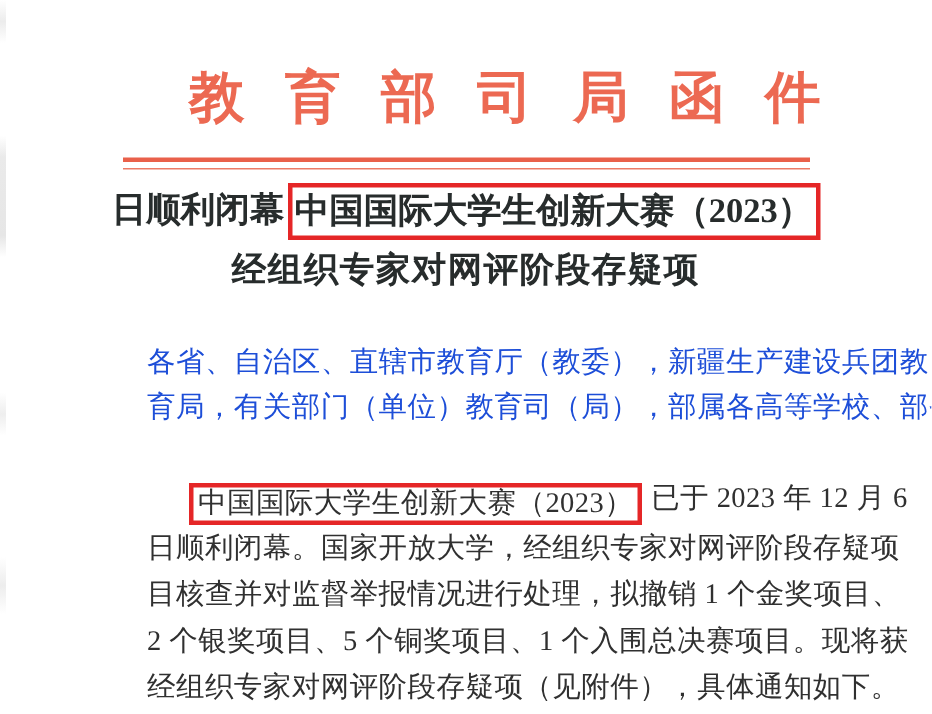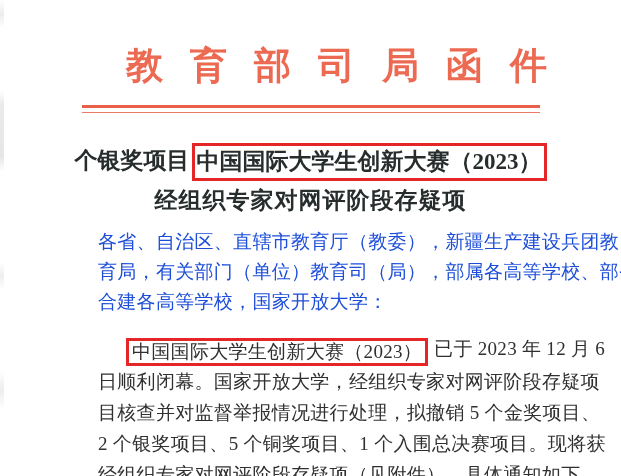--- a/index.html
+++ b/index.html
@@ -68,21 +68,20 @@
     white-space: nowrap;
   }
   .doc-title .t-line2 {
     margin-top: 5px;
     line-height: 30px;
     letter-spacing: 1px;
   }
   .redbox {
     display: inline-block;
     border: 3px solid #e52627;
-    margin-top: 21px;
   }
   .title-box {
     padding: 0 2px;
     margin-left: 2px;
     vertical-align: -1px;
   }
   .salutation {
     position: absolute;
     top: 227px;
     left: 98px;
@@ -119,31 +118,30 @@
 
 <div class="page">
 
   <div class="scan-edge"></div>
 
   <div class="letterhead">教育部司局函件</div>
 
   <div class="double-rule"></div>
 
   <div class="doc-title">
-    <div class="t-line1"><span>个银奖项目</span><span class="redbox title-box">中国国际大学生创新大赛（2023）</span></div>
+    <div class="t-line1"><span>日顺利闭幕</span><span class="redbox title-box">中国国际大学生创新大赛（2023）</span></div>
     <div class="t-line2">经组织专家对网评阶段存疑项</div>
   </div>
 
   <div class="salutation">
     <div class="text-line">各省、自治区、直辖市教育厅（教委），新疆生产建设兵团教</div>
     <div class="text-line">育局，有关部门（单位）教育司（局），部属各高等学校、部省</div>
-    <div class="text-line">合建各高等学校，国家开放大学：</div>
   </div>
 
   <div class="body-para">
     <div class="text-line"><span class="redbox body-box">中国国际大学生创新大赛（2023）</span><span>已于 2023 年 12 月 6</span></div>
     <div class="text-line">日顺利闭幕。国家开放大学，经组织专家对网评阶段存疑项</div>
-    <div class="text-line">目核查并对监督举报情况进行处理，拟撤销 5 个金奖项目、</div>
+    <div class="text-line">目核查并对监督举报情况进行处理，拟撤销 1 个金奖项目、</div>
     <div class="text-line">2 个银奖项目、5 个铜奖项目、1 个入围总决赛项目。现将获</div>
     <div class="text-line">经组织专家对网评阶段存疑项（见附件），具体通知如下。</div>
   </div>
 
 </div>
 
 </body></html>

